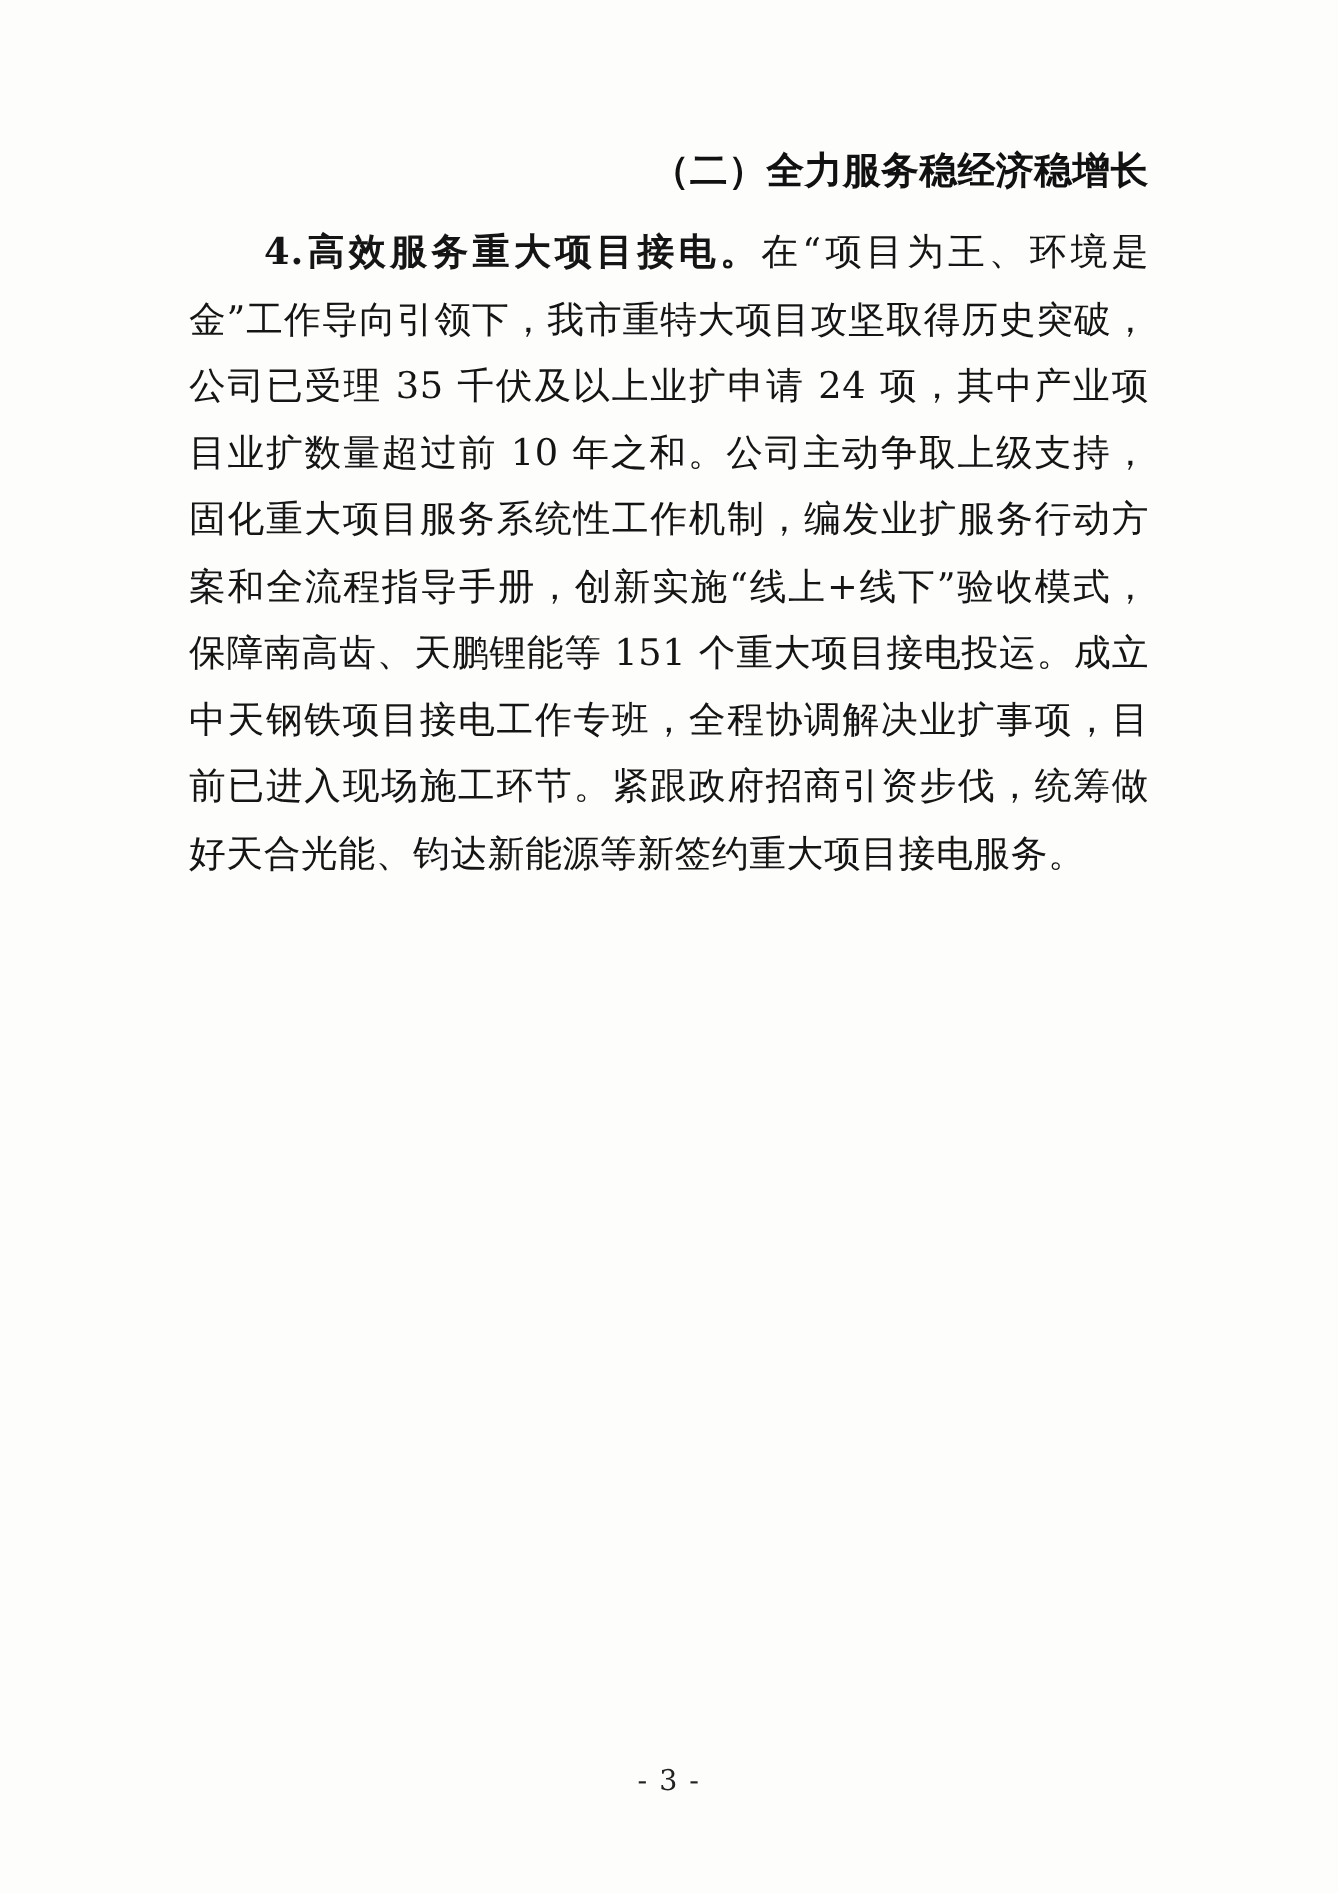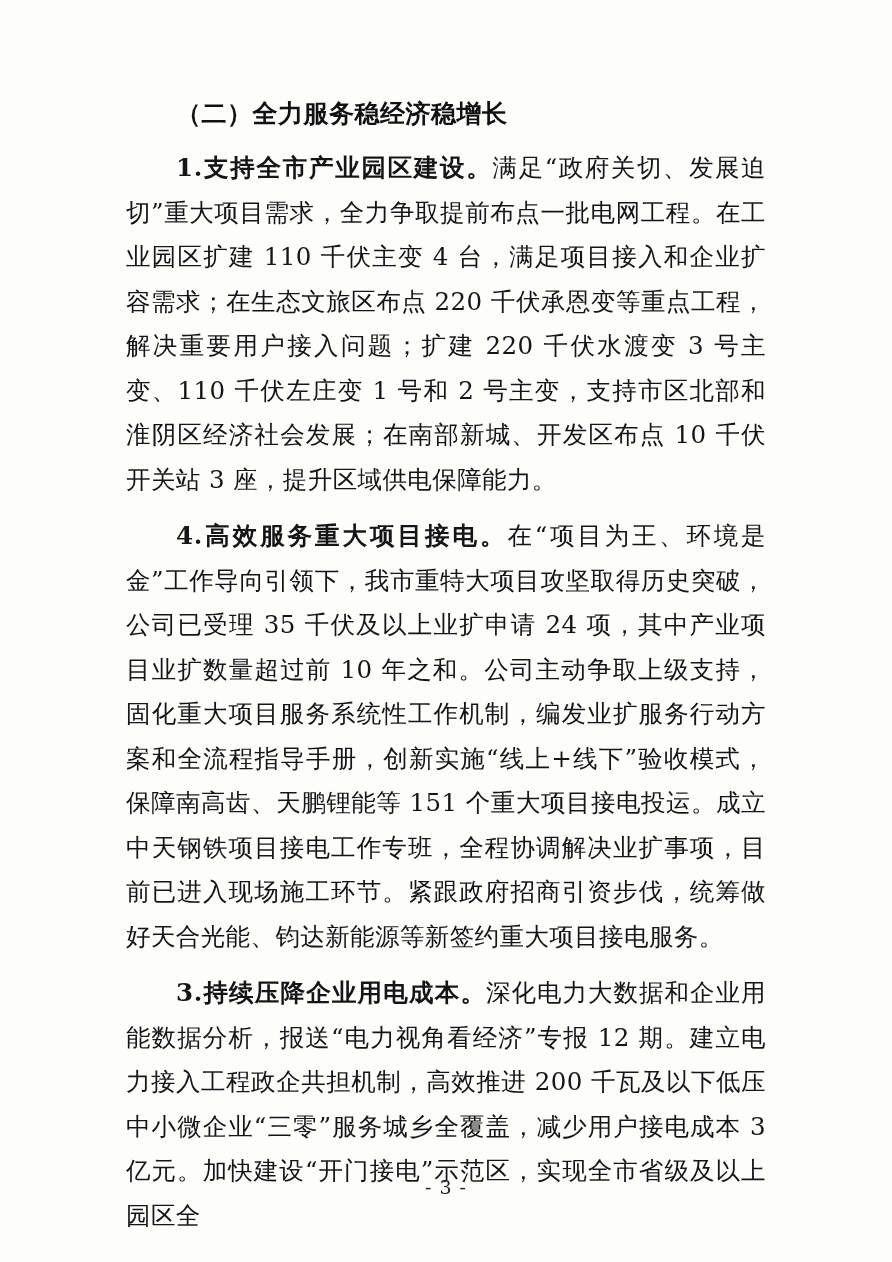--- a/index.html
+++ b/index.html
@@ -29,20 +29,21 @@
   }
   .section-heading {
     font-family: "DejaVu Serif", "Liberation Serif", serif;
     font-weight: bold;
     font-size: 25px;
     line-height: 44px;
     letter-spacing: 0.5px;
     margin: 0 0 10px 0;
     text-indent: 50px;
     color: #111111;
+    text-align: right;
   }
   .para {
     font-size: 24.5px;
     line-height: 44.5px;
     letter-spacing: 0.4px;
     margin: 0 0 12px 0;
     text-align: justify;
     text-justify: inter-ideograph;
     text-indent: 50px;
     color: #151515;
@@ -66,28 +67,22 @@
   }
 </style>
 </head>
 <body>
 
 <div class="page">
   <div class="page-inner">
 
     <h2 class="section-heading">（二）全力服务稳经济稳增长</h2>
 
-    <p class="para">
-      <span class="lead">1.支持全市产业园区建设。</span><span>满足“政府关切、发展迫切”重大项目需求，全力争取提前布点一批电网工程。在工业园区扩建 110 千伏主变 4 台，满足项目接入和企业扩容需求；在生态文旅区布点 220 千伏承恩变等重点工程，解决重要用户接入问题；扩建 220 千伏水渡变 3 号主变、110 千伏左庄变 1 号和 2 号主变，支持市区北部和淮阴区经济社会发展；在南部新城、开发区布点 10 千伏开关站 3 座，提升区域供电保障能力。</span>
-    </p>
 
     <p class="para">
       <span class="lead">4.高效服务重大项目接电。</span><span>在“项目为王、环境是金”工作导向引领下，我市重特大项目攻坚取得历史突破，公司已受理 35 千伏及以上业扩申请 24 项，其中产业项目业扩数量超过前 10 年之和。公司主动争取上级支持，固化重大项目服务系统性工作机制，编发业扩服务行动方案和全流程指导手册，创新实施“线上+线下”验收模式，保障南高齿、天鹏锂能等 151 个重大项目接电投运。成立中天钢铁项目接电工作专班，全程协调解决业扩事项，目前已进入现场施工环节。紧跟政府招商引资步伐，统筹做好天合光能、钧达新能源等新签约重大项目接电服务。</span>
     </p>
 
-    <p class="para">
-      <span class="lead">3.持续压降企业用电成本。</span><span>深化电力大数据和企业用能数据分析，报送“电力视角看经济”专报 12 期。建立电力接入工程政企共担机制，高效推进 200 千瓦及以下低压中小微企业“三零”服务城乡全覆盖，减少用户接电成本 3 亿元。加快建设“开门接电”示范区，实现全市省级及以上园区全</span>
-    </p>
 
   </div>
 
   <div class="page-number">- 3 -</div>
 </div>
 
 </body></html>

